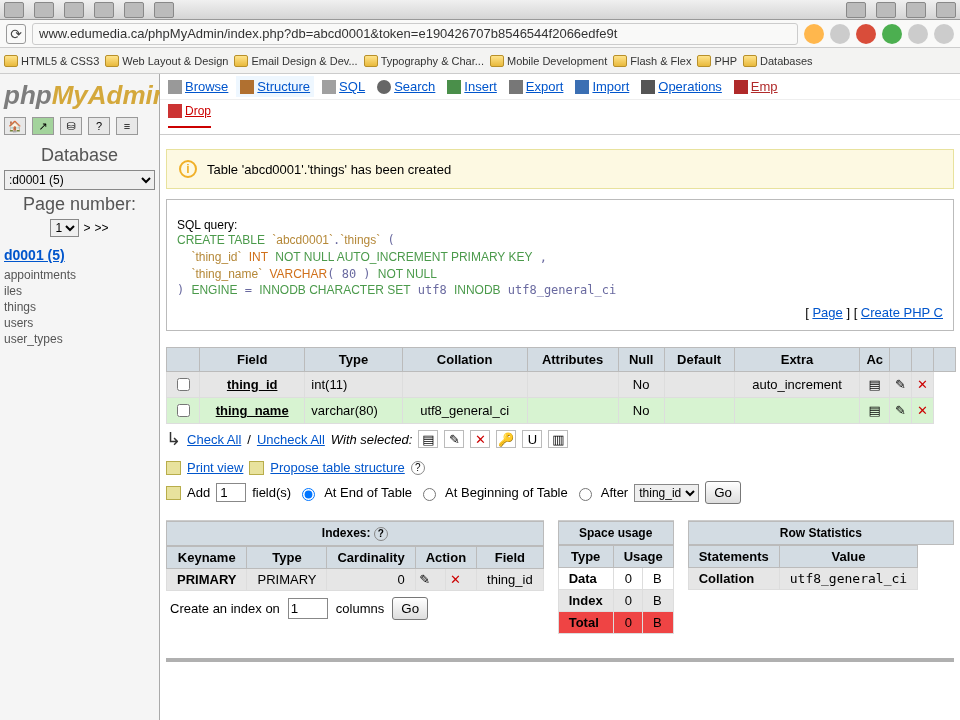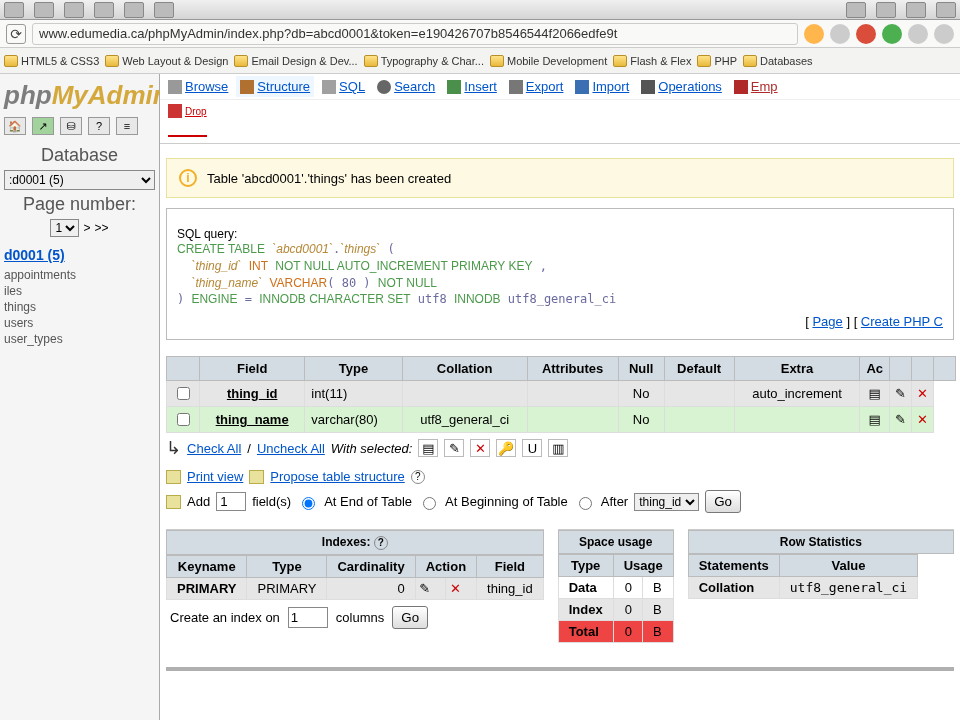--- a/index.html
+++ b/index.html
@@ -45,30 +45,30 @@
 .tab.sql .ticon { background: #a0a0a0; }
 .tab.search .ticon { background: #666; border-radius: 50%; }
 .tab.insert .ticon { background: #4a8f4a; }
 .tab.export .ticon { background: #777; }
 .tab.import .ticon { background: #3b6fb3; }
 .tab.ops .ticon { background: #555; }
 .tab.empty .ticon { background: #b02a2a; }
 .tab.emp { color: #b02a2a; }
 
 .dropbar { border-bottom: 1px solid #ccc; padding: 4px 8px 6px; }
-.droplink { color: #cc0000; text-decoration: underline; font-size: 10px; border-bottom: 2px solid #cc0000; padding-bottom: 17px; cursor: pointer; display: inline-flex; align-items: center; gap: 3px; }
+.droplink { color: #cc0000; text-decoration: underline; font-size: 12px; border-bottom: 2px solid #cc0000; padding-bottom: 8px; cursor: pointer; display: inline-flex; align-items: center; gap: 3px; }
 .droplink .xicon { width: 14px; height: 14px; background: #cc3333; display: inline-block; }
 
 .msg { margin: 14px 6px 10px; background: #fdf9e2; border: 1px solid #e8e29d; padding: 10px 12px; display: flex; align-items: center; gap: 10px; font-size: 13px; }
 .msg .infoicon { width: 18px; height: 18px; border: 2px solid #f0b028; border-radius: 50%; color: #f0b028; display: flex; align-items: center; justify-content: center; font-weight: bold; font-size: 12px; }
 
 .sqlbox { margin: 0 6px 16px; border: 1px solid #bbb; position: relative; padding: 18px 10px 10px; }
 .sqlcode { font-family: monospace; font-size: 12px; line-height: 1.4; color: #6a6aa0; }
 .sqlcode .kw { color: #4b9a4b; }
-.sqlcode .st { color: #b58838; font-style: italic; }
+.sqlcode .st { color: #b58838; }
 .sqlcode .tp { color: #d0701a; }
 .sqllinks { text-align: right; margin-top: 6px; font-size: 13px; }
 .sqllinks a { color: #0055cc; text-decoration: underline; cursor: pointer; }
 
 .fieldtable { width: calc(100% - 10px); margin: 0 6px 4px; border-collapse: collapse; font-size: 13px; }
 .fieldtable th { background: #d3dce3; border: 1px solid #bbb; padding: 4px 6px; font-weight: bold; text-align: center; }
 .fieldtable td { border: 1px solid #ddd; padding: 3px 6px; text-align: center; }
 .fieldtable tr.r1 td { background: #e6e6e6; }
 .fieldtable tr.r2 td { background: #d7f3d1; }
 .fieldtable .fname { text-decoration: underline; font-weight: bold; text-align: center; }

